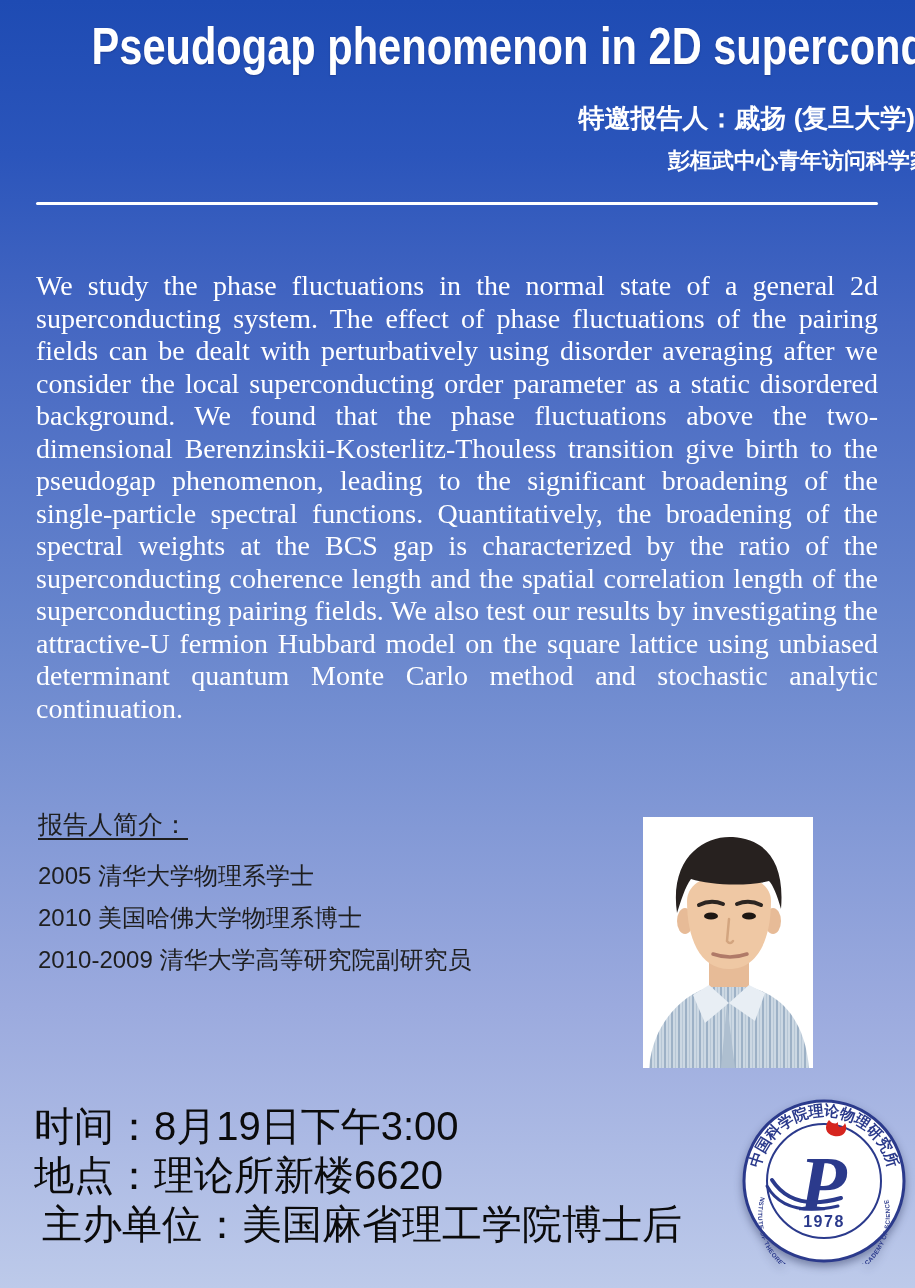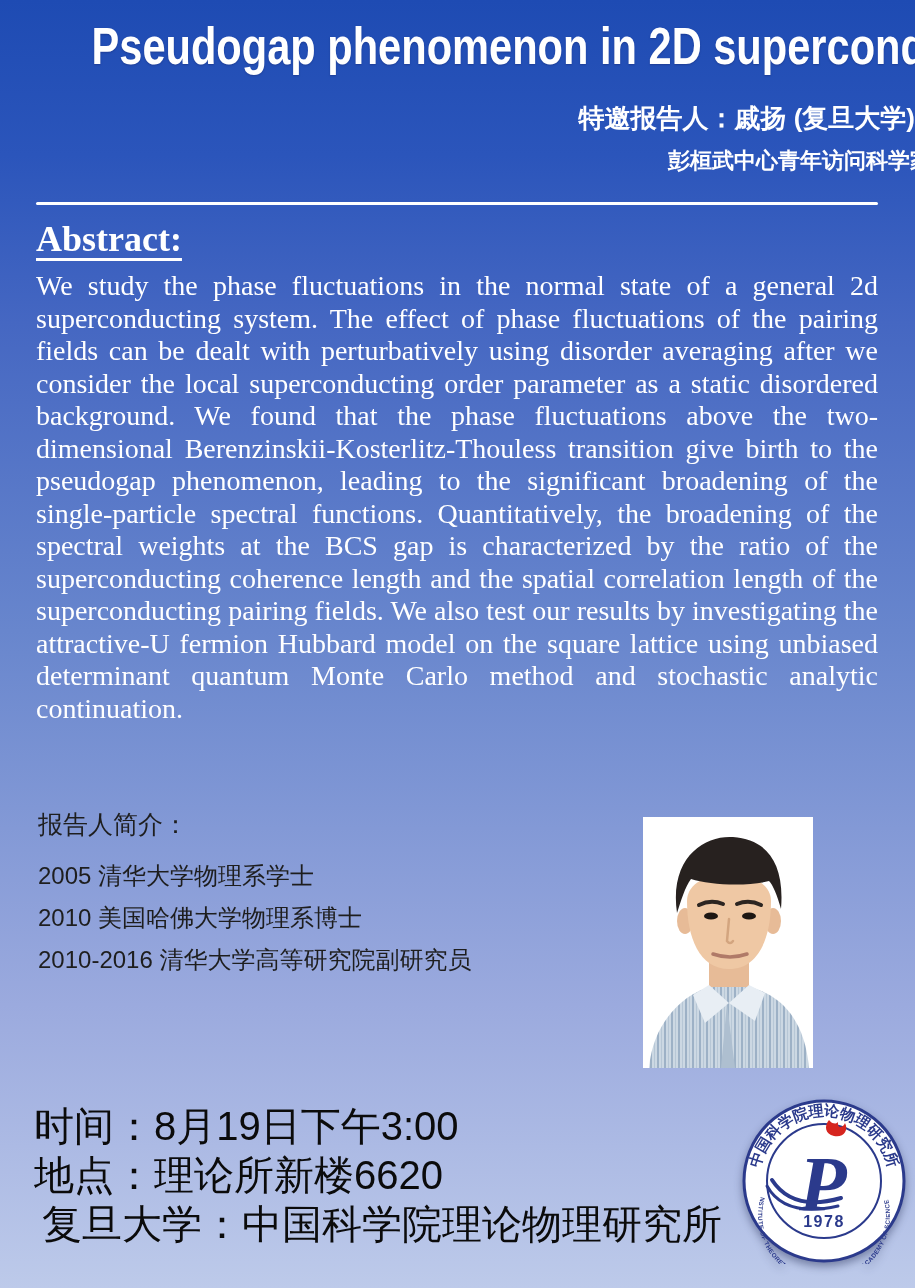--- a/index.html
+++ b/index.html
@@ -40,21 +40,21 @@
     color:#fff;font-family:"Liberation Serif",serif;
     font-size:28px;line-height:32.5px;
     text-align:justify;
   }
   .bio{
     position:absolute;top:808px;left:38px;width:600px;
     color:#1e1e1e;
   }
   .bio-head{
     font-size:25px;
-    text-decoration-thickness:2px;text-underline-offset:5px;
+    text-decoration:underline;text-decoration-thickness:2px;text-underline-offset:5px;
     margin-bottom:14px;
   }
   .bio-item{font-size:24px;line-height:42px;white-space:nowrap;}
   .photo{
     position:absolute;left:643px;top:817px;width:170px;height:251px;
     background:#fff;
   }
   .details{
     position:absolute;top:1102px;left:34px;
     color:#0b0b0b;font-size:40px;line-height:49px;
@@ -70,28 +70,27 @@
 
 <div class="poster">
 
   <div class="title">Pseudogap phenomenon in 2D superconductors</div>
 
   <div class="sub1">特邀报告人：戚扬 (复旦大学)</div>
   <div class="sub2">彭桓武中心青年访问科学家</div>
 
   <div class="rule"></div>
 
-  <div class="abstract-head">Abstract:</div>
   <div class="abstract-body">We study the phase fluctuations in the normal state of a general 2d superconducting system. The effect of phase fluctuations of the pairing fields can be dealt with perturbatively using disorder averaging after we consider the local superconducting order parameter as a static disordered background. We found that the phase fluctuations above the two-dimensional Berenzinskii-Kosterlitz-Thouless transition give birth to the pseudogap phenomenon, leading to the significant broadening of the single-particle spectral functions. Quantitatively, the broadening of the spectral weights at the BCS gap is characterized by the ratio of the superconducting coherence length and the spatial correlation length of the superconducting pairing fields. We also test our results by investigating the attractive-U fermion Hubbard model on the square lattice using unbiased determinant quantum Monte Carlo method and stochastic analytic continuation.</div>
 
   <div class="bio">
     <div class="bio-head">报告人简介：</div>
     <div class="bio-item">2005 清华大学物理系学士</div>
     <div class="bio-item">2010 美国哈佛大学物理系博士</div>
-    <div class="bio-item">2010-2016 清华大学高等研究院副研究员</div>
+    <div class="bio-item">2010-2009 清华大学高等研究院副研究员</div>
   </div>
 
   <div class="photo">
     <svg width="170" height="251" viewBox="0 0 170 251">
       <rect x="0" y="0" width="170" height="251" fill="#ffffff"></rect>
 
       <rect x="66" y="138" width="40" height="44" fill="#e7bb97"></rect>
 
       <defs>
         <pattern id="stripes" width="7" height="8" patternUnits="userSpaceOnUse">
@@ -121,21 +120,21 @@
 
       <path d="M 86 102 L 84 124 Q 87 128 90 124" stroke="#d3a57f" stroke-width="2.5" fill="none" stroke-linecap="round"></path>
 
       <path d="M 70 137 Q 87 143 104 137" stroke="#b07a68" stroke-width="3.5" fill="none" stroke-linecap="round"></path>
     </svg>
   </div>
 
   <div class="details">
     <div>时间：8月19日下午3:00</div>
     <div>地点：理论所新楼6620</div>
-    <div class="organizer">复旦大学：中国科学院理论物理研究所</div>
+    <div class="organizer">主办单位：美国麻省理工学院博士后</div>
   </div>
 
   <div class="logo">
     <svg width="166" height="166" viewBox="0 0 166 166">
       <circle cx="83" cy="83" r="80" fill="#ffffff" stroke="#2b3a8c" stroke-width="3"></circle>
       <circle cx="83" cy="83" r="57" fill="#ffffff" stroke="#2b3a8c" stroke-width="2"></circle>
       <defs>
         <path id="arcTop" d="M 20.9 106.1 A 66 66 0 1 1 145.1 106.1" fill="none"></path>
         <path id="arcBottom" d="M 19.3 100.1 A 66 66 0 1 0 146.7 100.1" fill="none"></path>
       </defs>

